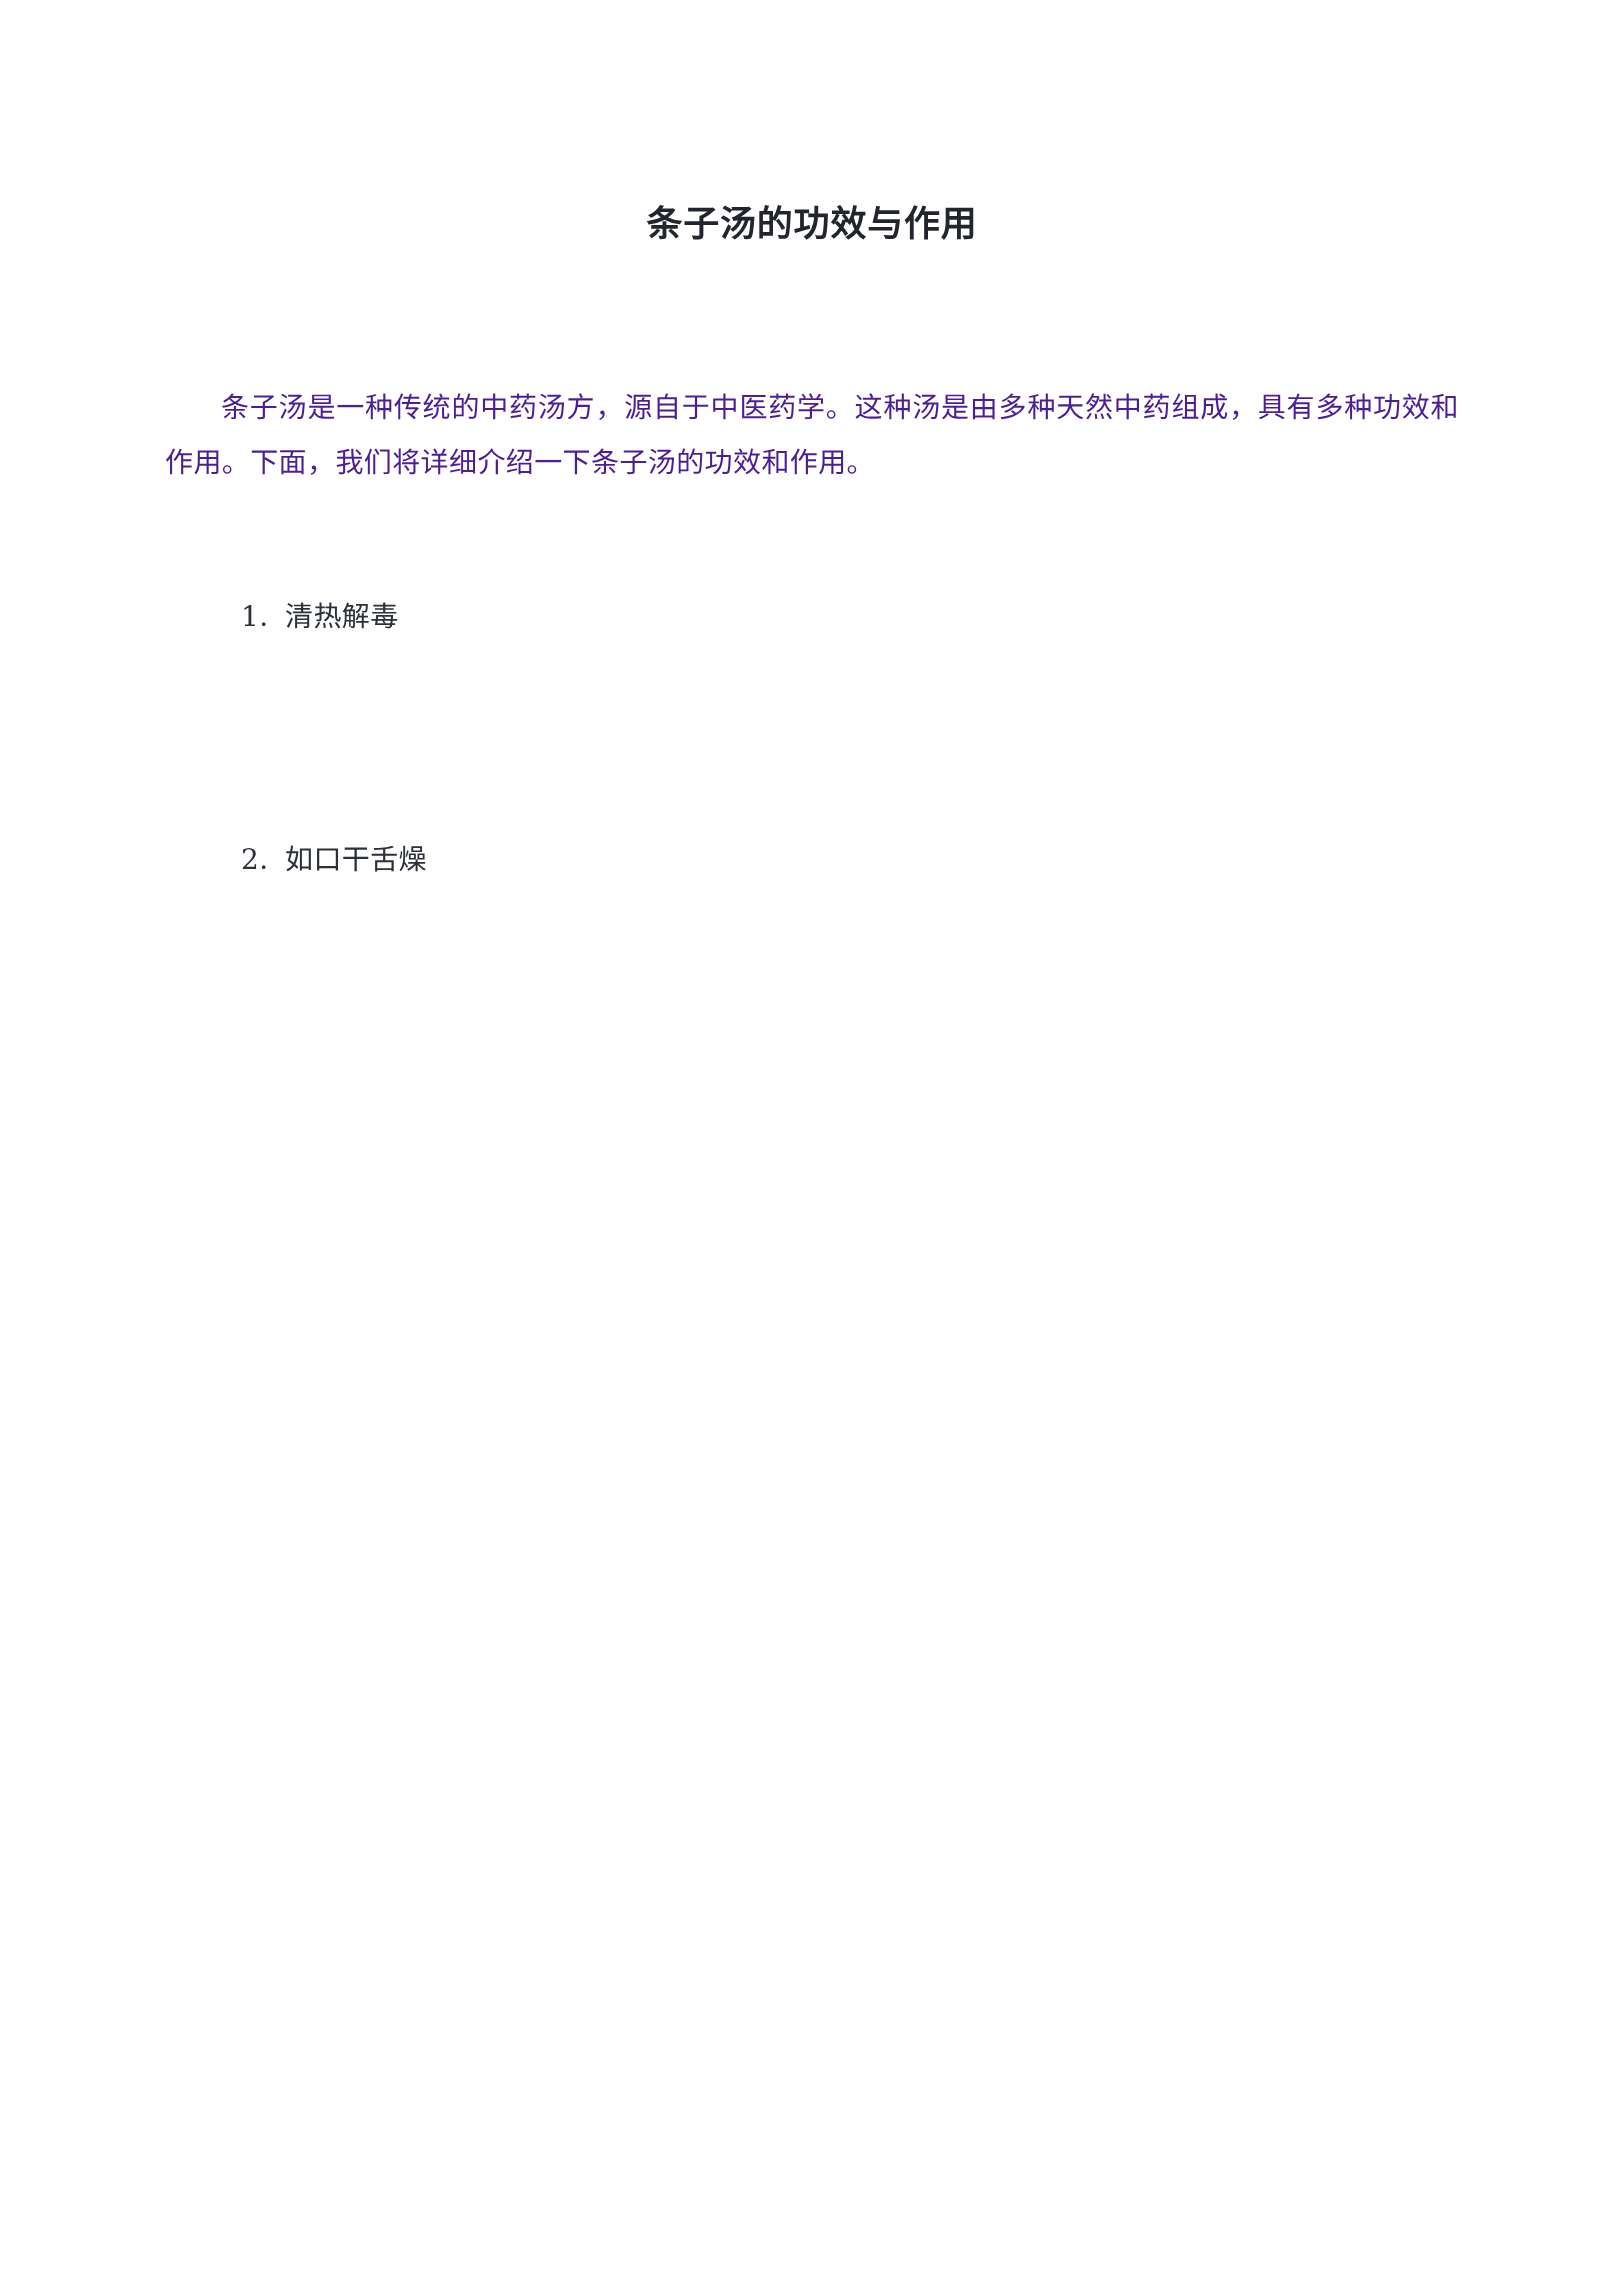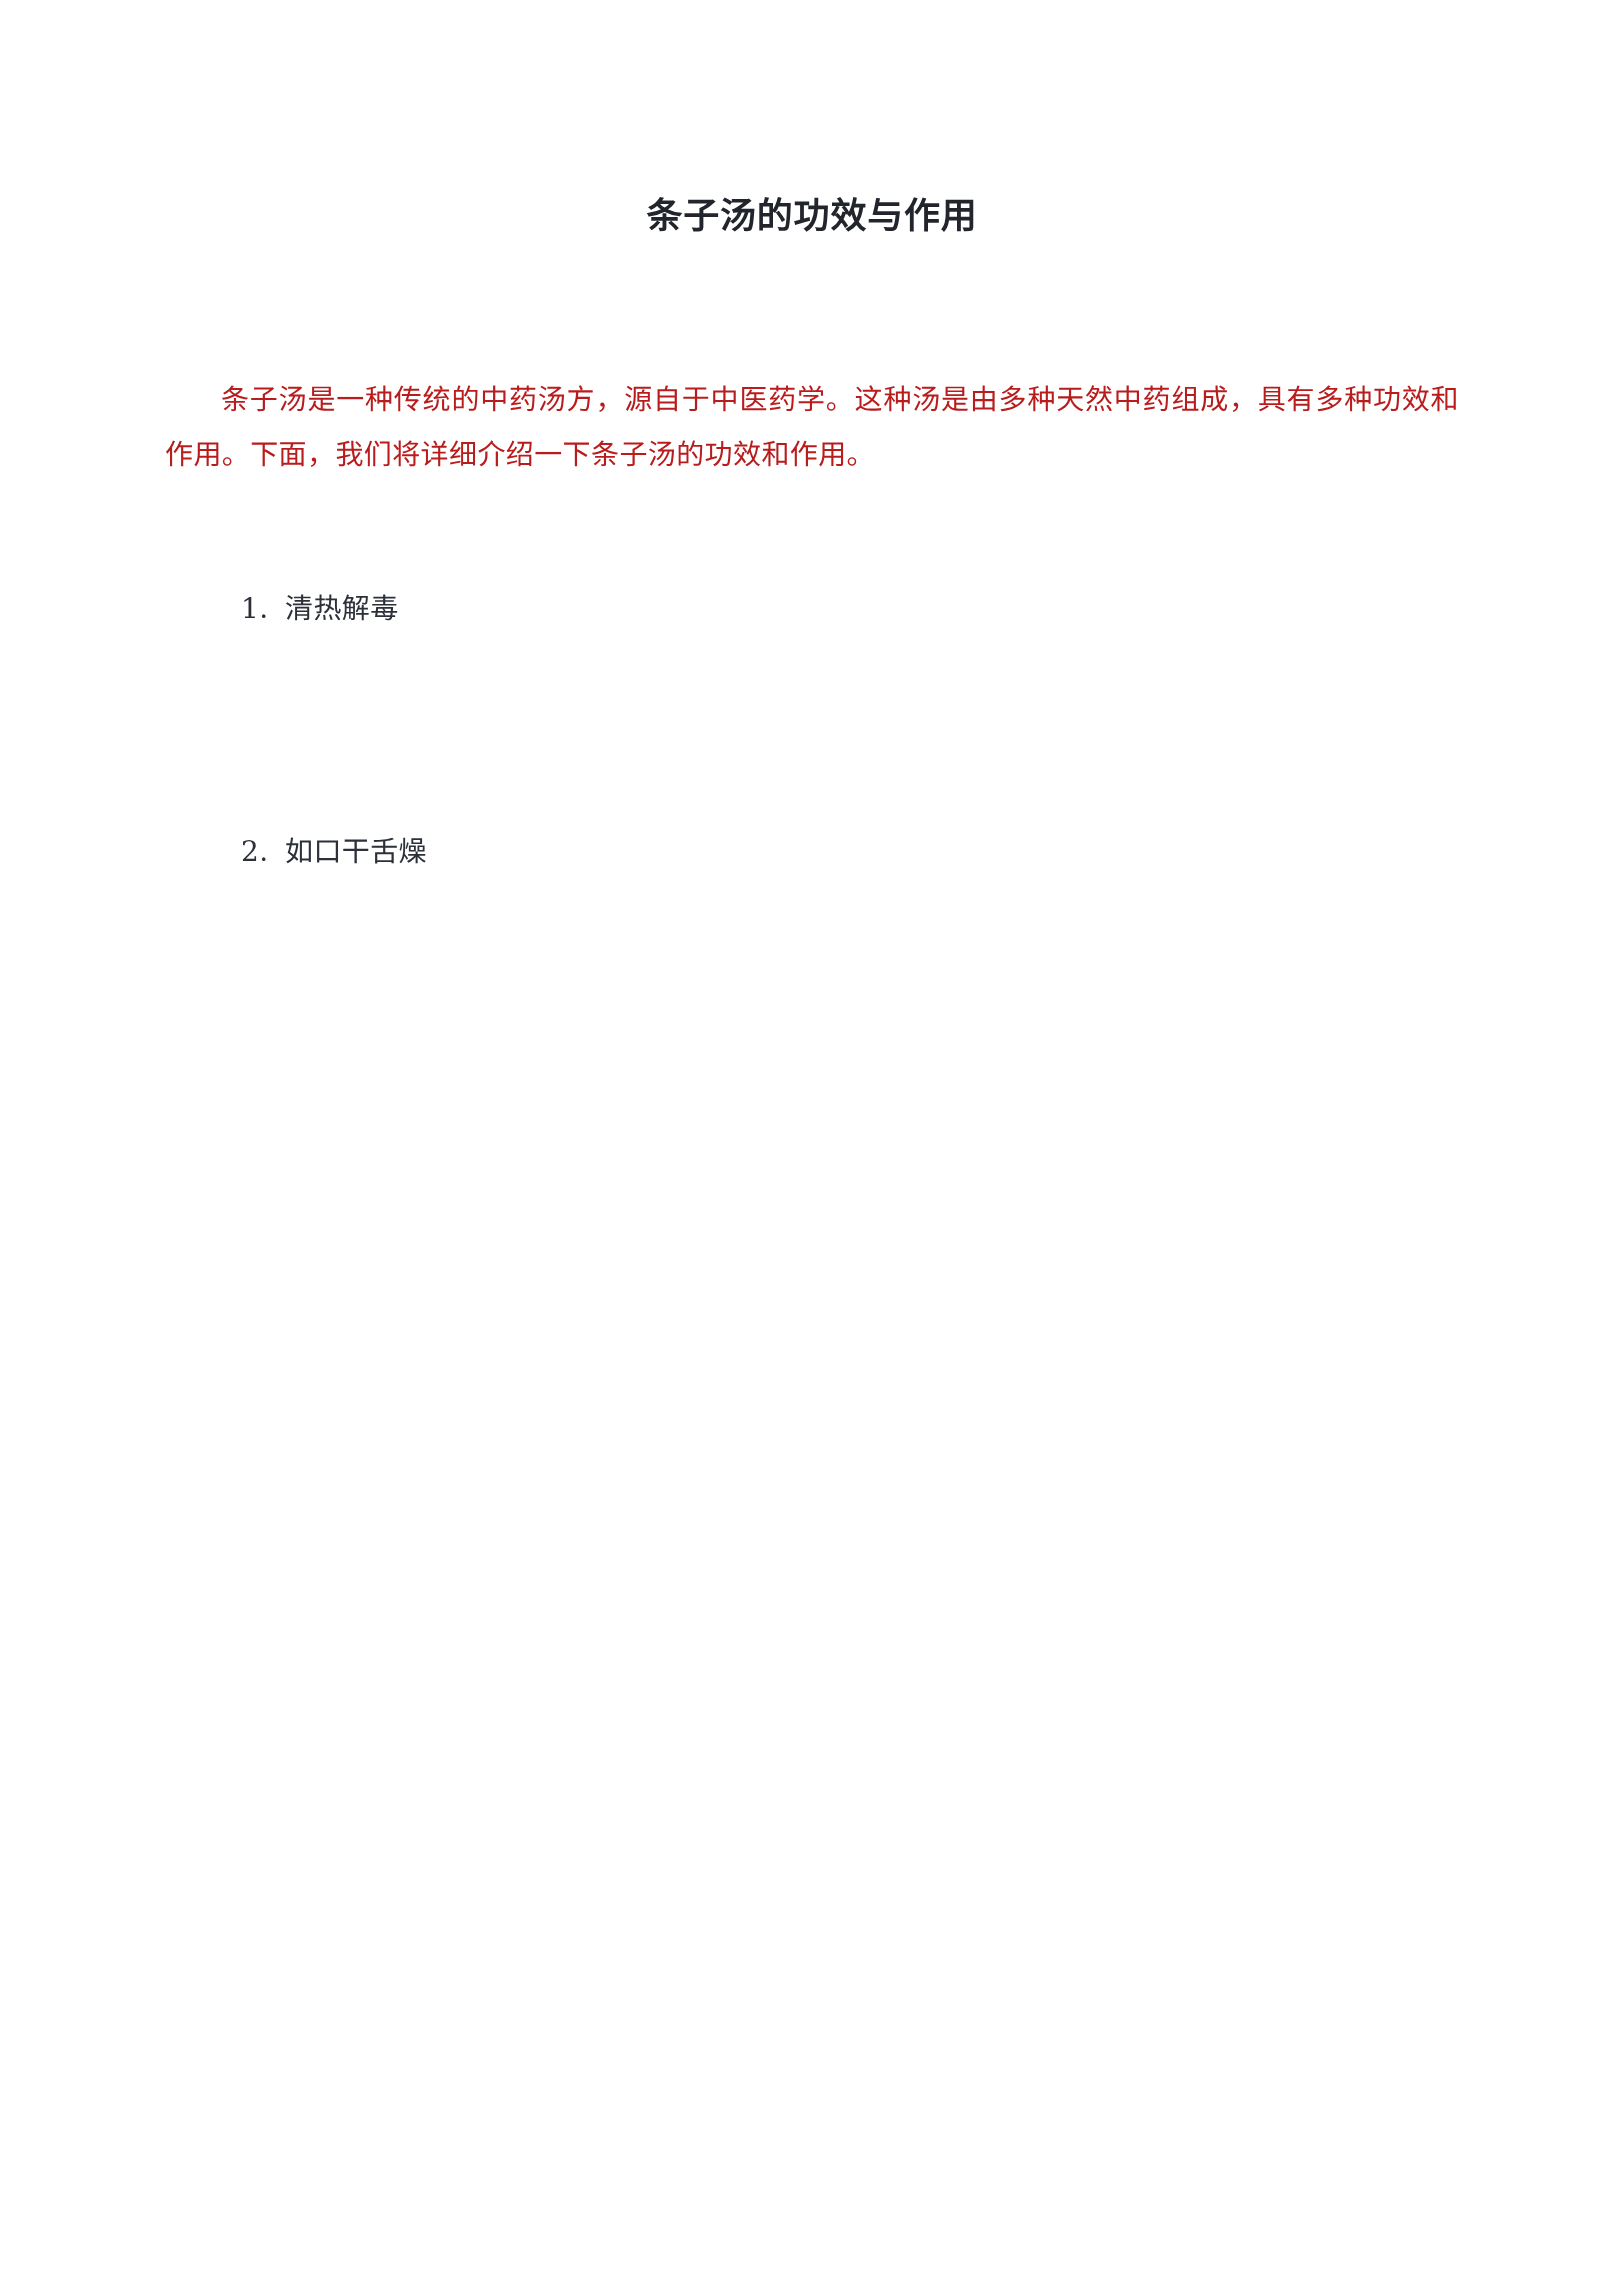--- a/index.html
+++ b/index.html
@@ -17,40 +17,40 @@
   }
   .page {
     position: relative;
     width: 1624px;
     height: 2295px;
     background: #ffffff;
     box-sizing: border-box;
     padding: 0 165px;
   }
   .doc-title {
-    margin: 4px;
+    margin: 12px;
     padding-top: 182px;
     text-align: center;
     font-size: 36px;
     font-weight: bold;
     letter-spacing: 0.8px;
     color: #22262c;
     font-family: "DejaVu Serif", "Liberation Serif", serif;
   }
   .body-block {
     margin-top: 135px;
   }
   p.para {
     margin: 0 0 0 0;
     font-size: 28px;
     line-height: 1.95;
     text-align: justify;
     text-justify: inter-ideograph;
     text-indent: 56px;
-    color: #b91c1c;
+    color: #4c1d95;
     letter-spacing: 0.4px;
   }
   .gap-lg { height: 100px; }
   .gap-md { height: 95px; }
   ol.list {
     margin: 0;
     padding: 0 0 0 76px;
     list-style: none;
   }
   li.list-item {

